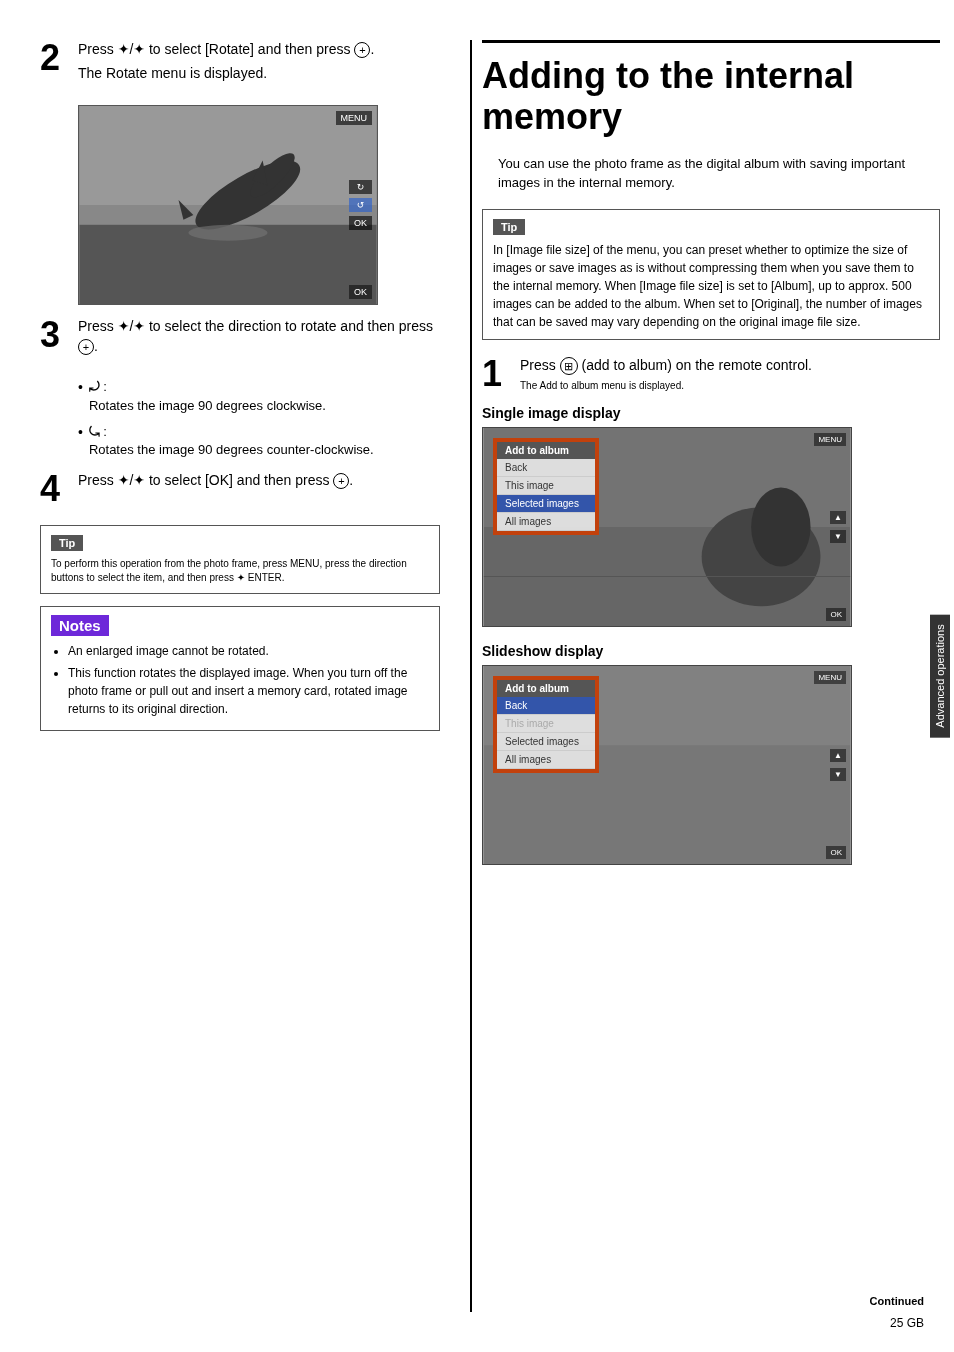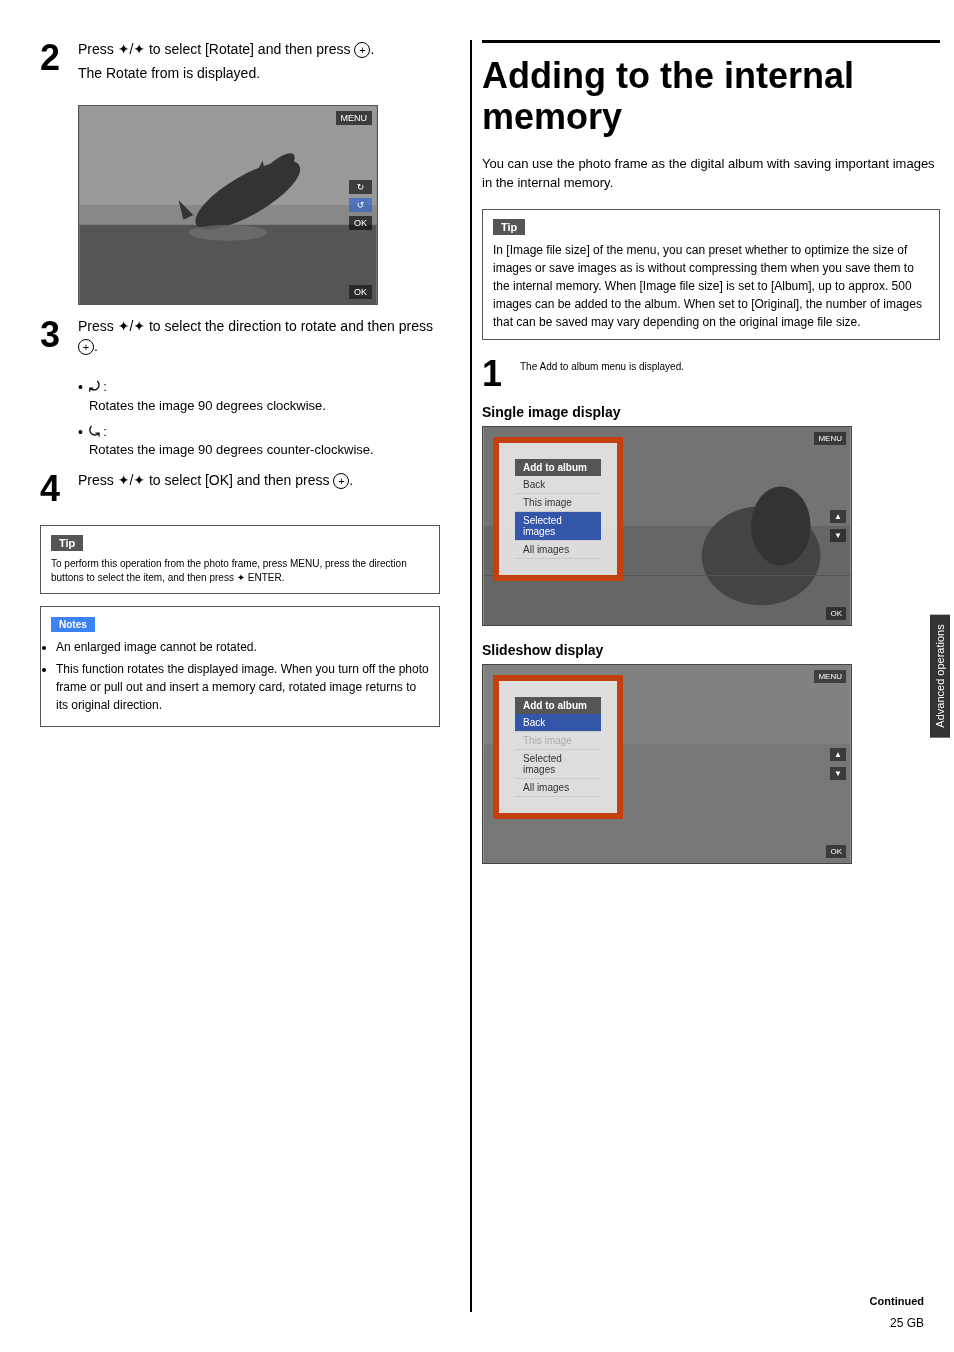--- a/index.html
+++ b/index.html
@@ -172,54 +172,55 @@
 
     
     .notes-box {
       border: 1px solid #555;
       padding: 8px 10px;
       margin: 12px 0;
       background: #fff;
     }
 
     .notes-header {
-      background: #3b82f6;
-      color: #fff;
-      font-size: 10px;
+      background: #6d28d9;
+      color: #fff;
+      font-size: 15px;
       font-weight: bold;
       padding: 2px 8px;
       display: inline-block;
       margin-bottom: 6px;
     }
 
     .notes-list {
       font-size: 12px;
       line-height: 1.5;
       padding-left: 5px;
     }
 
     .notes-list li {
-      margin-left: 0;
+      margin-left: 12px;
       margin-bottom: 4px;
     }
 
     
     .section-title {
       font-size: 36px;
       font-weight: bold;
       line-height: 1.15;
       border-top: 3px solid #000;
       padding-top: 12px;
       margin-bottom: 16px;
     }
 
     .section-intro {
       font-size: 13px;
       line-height: 1.5;
       margin-bottom: 16px;
+      margin-left: 16px;
     }
 
     .right-tip-box {
       border: 1px solid #555;
       padding: 8px 10px;
       margin-bottom: 16px;
     }
 
     .right-tip-text {
       font-size: 12px;
@@ -271,23 +272,23 @@
     .menu-screenshot svg {
       width: 100%;
       height: 100%;
     }
 
     .menu-panel {
       position: absolute;
       top: 10px;
       left: 10px;
       background: rgba(230,230,230,0.92);
-      width: 130px;
-      padding: 16px;
-      border: 6px solid #c2410c;
+      width: 106px;
+      padding: 0;
+      border: 4px solid #c2410c;
     }
 
     .menu-panel-title {
       background: #555;
       color: #fff;
       font-size: 10px;
       padding: 3px 8px;
       font-weight: bold;
     }
 
@@ -413,21 +414,21 @@
 <div class="page-container">
 
   <div class="left-column">
 
     <div class="step-block">
       <div class="step-number">2</div>
       <div class="step-content">
         <p class="step-title">
           Press ✦/✦ to select [Rotate] and then press <span class="circle-btn">+</span>.
         </p>
-        <p>The Rotate from is displayed.</p>
+        <p>The Rotate menu is displayed.</p>
       </div>
     </div>
 
     <div class="dolphin-image">
       <svg viewBox="0 0 300 200" xmlns="http://www.w3.org/2000/svg">
 
         <rect width="300" height="200" fill="#888"></rect>
 
         <rect width="300" height="100" fill="#aaa" opacity="0.5"></rect>
 
@@ -510,20 +511,23 @@
 
     <div class="right-tip-box">
       <div class="tip-header">Tip</div>
       <p class="right-tip-text">In [Image file size] of the menu, you can preset whether to optimize the size of images or save images as is without compressing them when you save them to the internal memory.
 When [Image file size] is set to [Album], up to approx. 500 images can be added to the album. When set to [Original], the number of images that can be saved may vary depending on the original image file size.</p>
     </div>
 
     <div class="right-step-block">
       <div class="right-step-number">1</div>
       <div class="right-step-content">
+        <p>
+          Press <span class="album-icon">⊞</span> (add to album) on the remote control.
+        </p>
         <p class="sub-text">The Add to album menu is displayed.</p>
       </div>
     </div>
 
     <p class="display-label">Single image display</p>
 
     <div class="menu-screenshot">
       
       <svg viewBox="0 0 370 200" xmlns="http://www.w3.org/2000/svg">
         <rect width="370" height="200" fill="#666"></rect>

